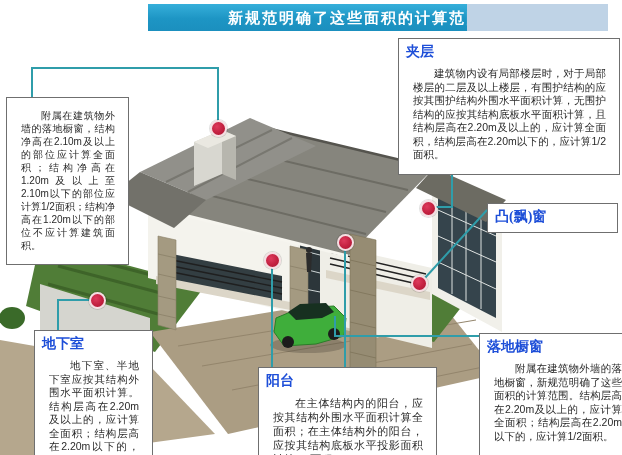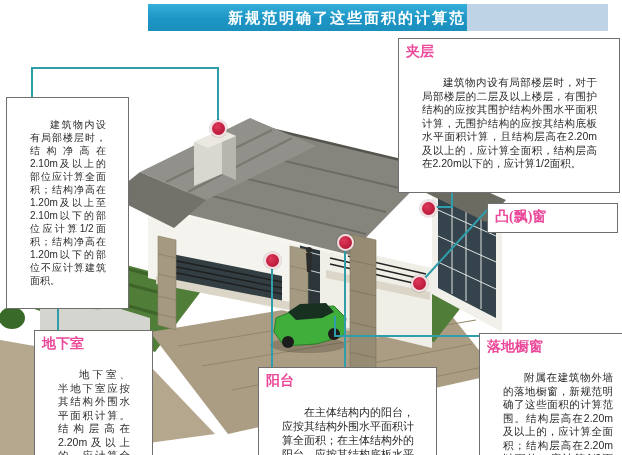--- a/index.html
+++ b/index.html
@@ -17,24 +17,24 @@
   .banner-tail{
     position:absolute;left:467px;top:4px;width:141px;height:27px;
     background:#bfd3e6;
   }
   
   .callout{
     position:absolute;background:#fff;border:1.5px solid #6f6f6f;
     padding:4px 6px 5px 7px;box-sizing:border-box;color:#1d1d1d;
   }
   .callout h3{
-    margin:0 0 2px 0;font-size:14px;line-height:17px;font-weight:bold;color:#ec4899;
+    margin:0 0 2px 0;font-size:14px;line-height:17px;font-weight:bold;color:#1d4ed8;
   }
   .callout p{
-    margin:16px;text-indent:2em;text-align:justify;color:#2a2a2a;
+    margin:7px;text-indent:2em;text-align:justify;color:#2a2a2a;
   }
   .fs10 p{font-size:10px;line-height:13px;}
   .fs105 p{font-size:10.5px;line-height:13.5px;}
   .fs11 p{font-size:11px;line-height:14px;}
   #c-slope   {left:6px;  top:97px; width:123px;}
   #c-mezz    {left:398px;top:38px; width:222px;}
   #c-bay     {left:487px;top:203px;width:131px;font-family:Liberation Serif, serif;}
   #c-display {left:479px;top:333px;width:157px;}
   #c-base    {left:34px; top:330px;width:119px;}
   #c-balcony {left:258px;top:367px;width:179px;}
@@ -123,21 +123,21 @@
   <div class="dot" style="left:420px;top:200px;"></div>
   <div class="dot" style="left:264px;top:252px;"></div>
   <div class="dot" style="left:337px;top:234px;"></div>
   <div class="dot" style="left:411px;top:275px;"></div>
   <div class="dot" style="left:89px;top:292px;"></div>
 
   <div class="banner">新规范明确了这些面积的计算范围</div>
   <div class="banner-tail"></div>
 
   <div class="callout fs10" id="c-slope">
-    <p>建筑物内设有局部楼层时，结构净高在2.10m及以上的部位应计算全面积；结构净高在1.20m及以上至2.10m以下的部位应计算1/2面积；结构净高在1.20m以下的部位不应计算建筑面积。</p>
+    <p>附属在建筑物外墙的落地橱窗，结构净高在2.10m及以上的部位应计算全面积；结构净高在1.20m及以上至2.10m以下的部位应计算1/2面积；结构净高在1.20m以下的部位不应计算建筑面积。</p>
   </div>
 
   <div class="callout fs105" id="c-mezz">
     <h3>夹层</h3>
     <p>建筑物内设有局部楼层时，对于局部楼层的二层及以上楼层，有围护结构的应按其围护结构外围水平面积计算，无围护结构的应按其结构底板水平面积计算，且结构层高在2.20m及以上的，应计算全面积，结构层高在2.20m以下的，应计算1/2面积。</p>
   </div>
 
   <div class="callout fs105" id="c-bay">
     <h3>凸(飘)窗</h3>
   </div>

